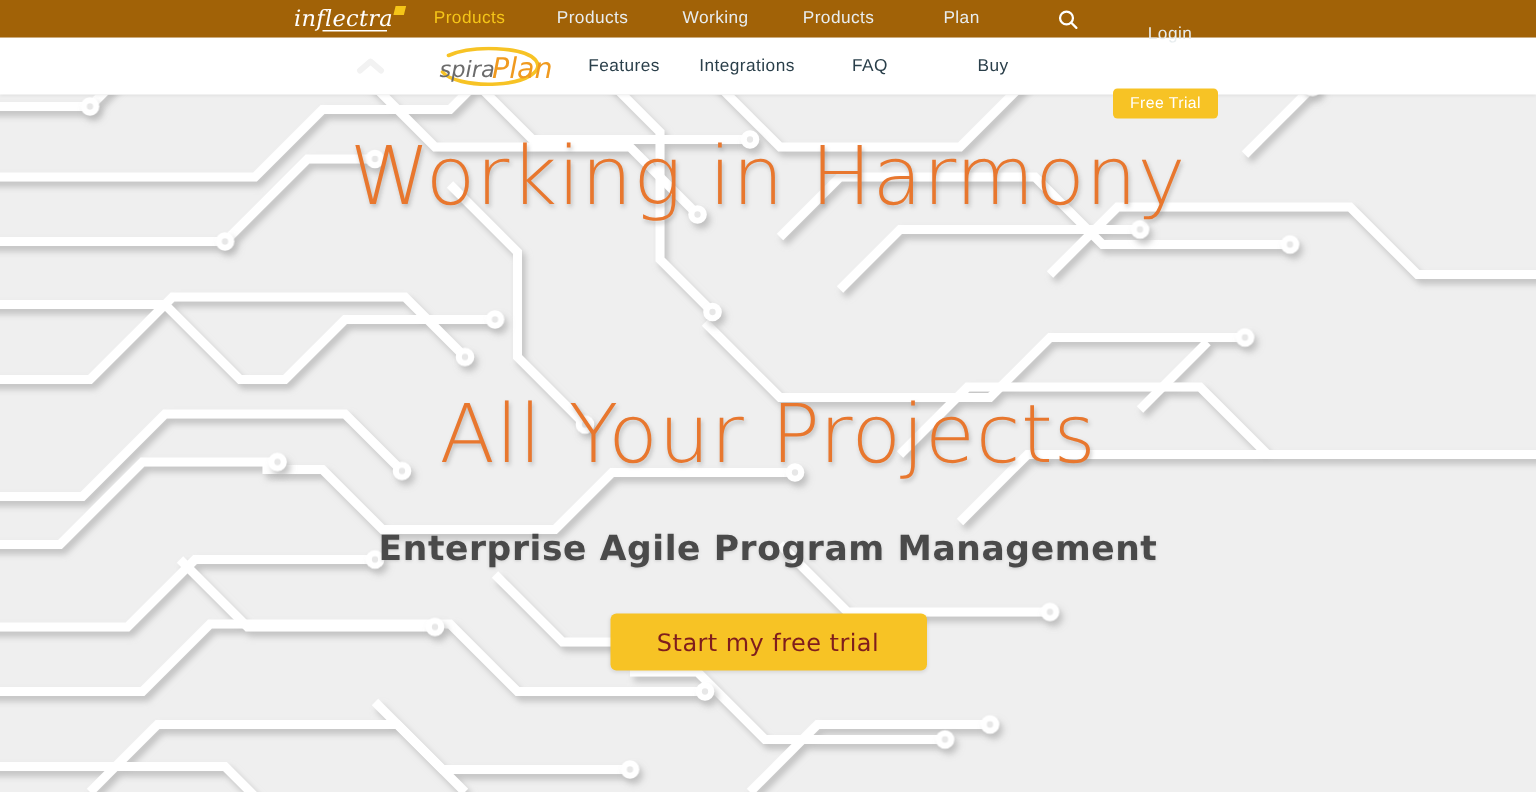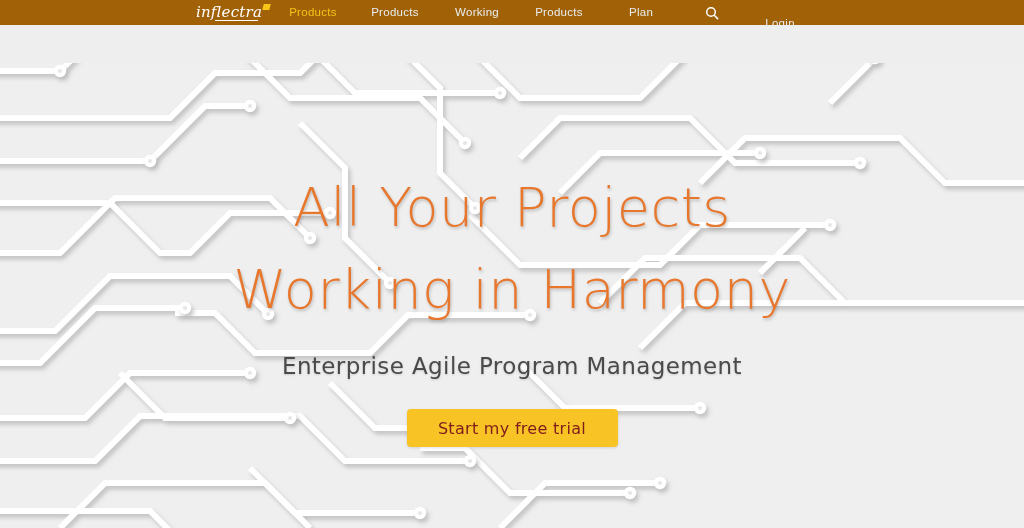--- a/index.html
+++ b/index.html
@@ -125,21 +125,21 @@
     letter-spacing:0.5px;
     text-shadow:1px 2px 3px rgba(130,130,130,0.45);
     text-align:center;
     white-space:nowrap;
   }
   .headline.l1 { margin-top:118px; }
   .headline.l2 { margin-top:28px; }
   .subhead {
     margin-top:36px;
     font-family:"DejaVu Sans", sans-serif;
-    font-weight:400;
+    font-weight:700;
     font-size:23px;
     color:#4a4a4a;
     letter-spacing:0.4px;
     text-shadow:0px 1px 2px rgba(170,170,170,0.5);
     white-space:nowrap;
   }
   .cta {
     margin-top:30px;
     width:211px; height:38px;
     background:#f7c325;
@@ -181,20 +181,45 @@
         <svg width="14" height="14" viewBox="0 0 14 14">
           <circle cx="6" cy="6" r="4.3" fill="none" stroke="#ffffff" stroke-width="1.5"></circle>
           <line x1="9.2" y1="9.2" x2="12.6" y2="12.6" stroke="#ffffff" stroke-width="1.5" stroke-linecap="round"></line>
         </svg>
       </div>
 
       <a href="#" class="login-link">Login</a>
     </div>
   </div>
 
+  <div class="subnav">
+
+    <div class="chev">
+      <svg width="20" height="12" viewBox="0 0 20 12">
+        <path d="M3 9 L10 3 L17 9" fill="none" stroke="#f2f2f2" stroke-width="4" stroke-linecap="round" stroke-linejoin="round"></path>
+      </svg>
+    </div>
+
+    <div class="spira-logo">
+      <svg width="90" height="28" viewBox="0 0 90 28">
+        <path d="M14 6 C30 -1, 64 0, 72 9 C78 16, 66 24, 46 25 C28 26, 14 22, 10 17" fill="none" stroke="#f7c325" stroke-width="2.4" stroke-linecap="round"></path>
+        <text x="8" y="20" font-family="'DejaVu Sans', sans-serif" font-size="15" font-style="italic" fill="#6b6b6b">spira</text>
+        <text x="43" y="21" font-family="'DejaVu Sans', sans-serif" font-size="19" font-style="italic" fill="#f09a1f">Plan</text>
+      </svg>
+    </div>
+
+    <div class="subnav-links">
+      <a href="#">Features</a>
+      <a href="#">Integrations</a>
+      <a href="#">FAQ</a>
+      <a href="#">Buy</a>
+    </div>
+
+    <a href="#" class="free-trial-btn">Free Trial</a>
+  </div>
 
   <div class="hero">
 
     <svg class="circuit" viewBox="0 0 1024 465" preserveAspectRatio="none">
       <defs>
         <filter id="tsh" x="-30%" y="-30%" width="180%" height="190%">
           <feDropShadow dx="2.5" dy="3.5" stdDeviation="2.2" flood-color="#b9b9b9" flood-opacity="0.85"></feDropShadow>
         </filter>
         <g id="node">
           <circle r="6.2" fill="#ffffff"></circle>
@@ -262,20 +287,20 @@
         <use href="#node" x="660" y="420"></use>
         <use href="#node" x="875" y="-5"></use>
         <use href="#node" x="310" y="175"></use>
         <use href="#node" x="268" y="251"></use>
         <use href="#node" x="150" y="98"></use>
         <use href="#node" x="60" y="8"></use>
       </g>
     </svg>
 
     <div class="hero-content">
+      <div class="headline l2">Working in Harmony</div>
       <div class="headline l1">All Your Projects</div>
-      <div class="headline l2">Working in Harmony</div>
       <div class="subhead">Enterprise Agile Program Management</div>
       <a href="#" class="cta">Start my free trial</a>
     </div>
   </div>
 
 </div>
 
 </body></html>

